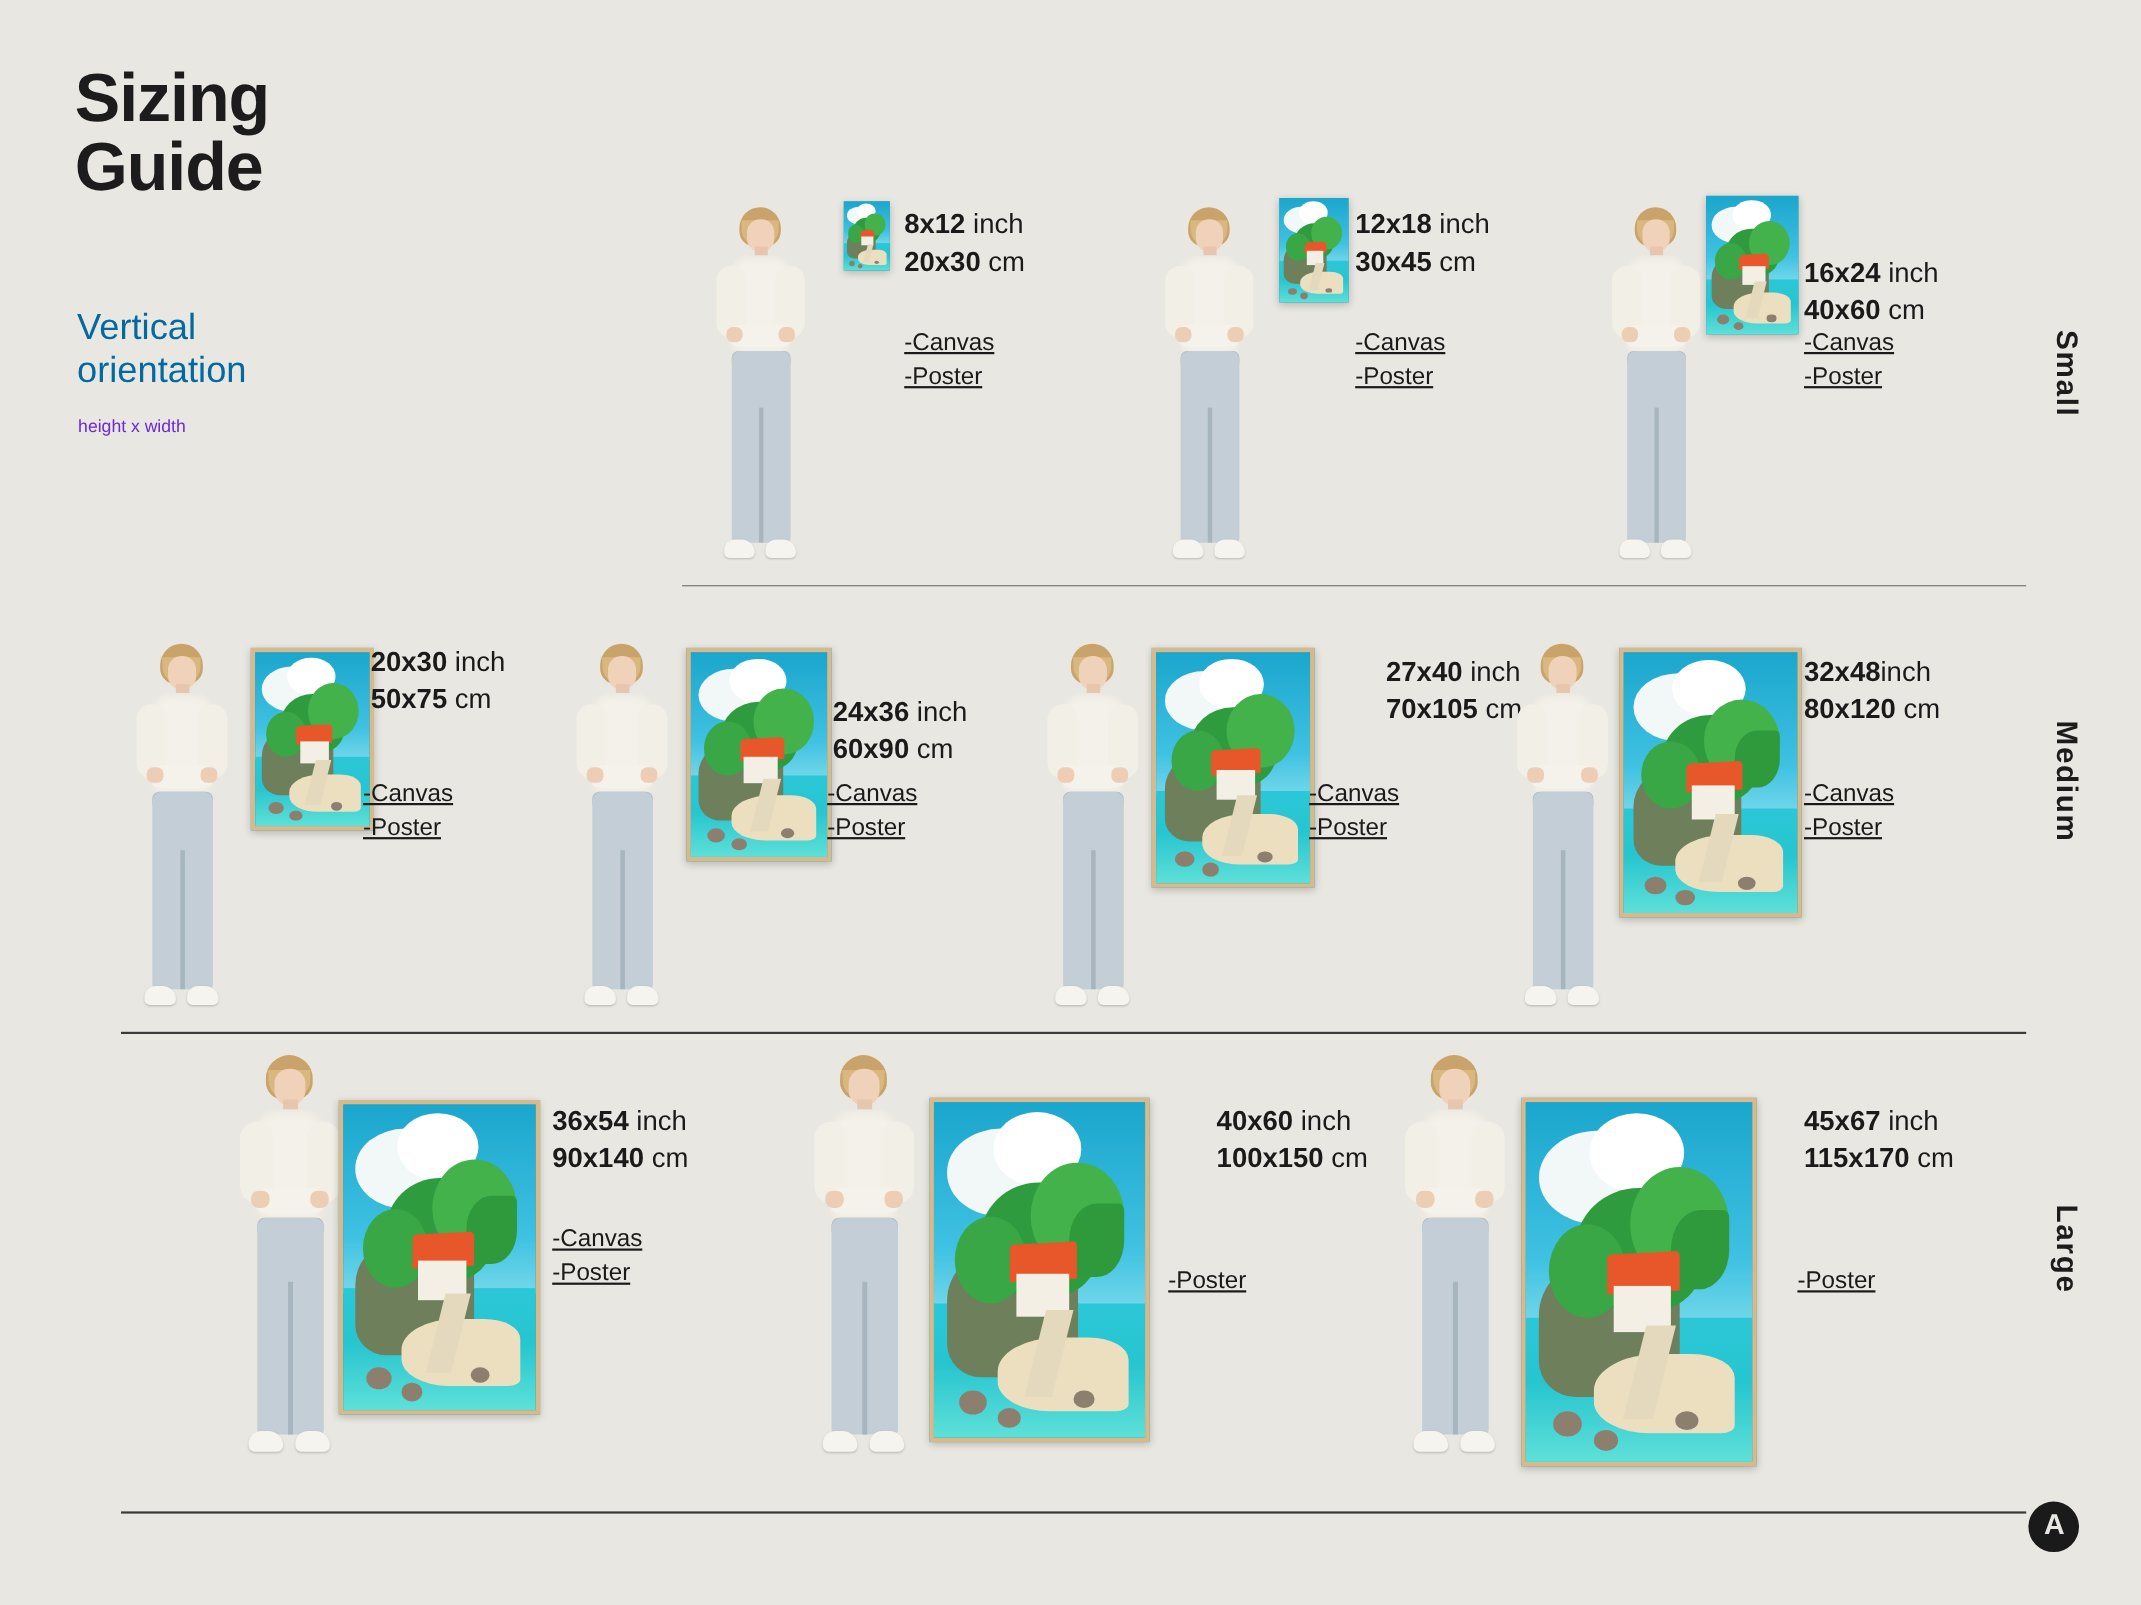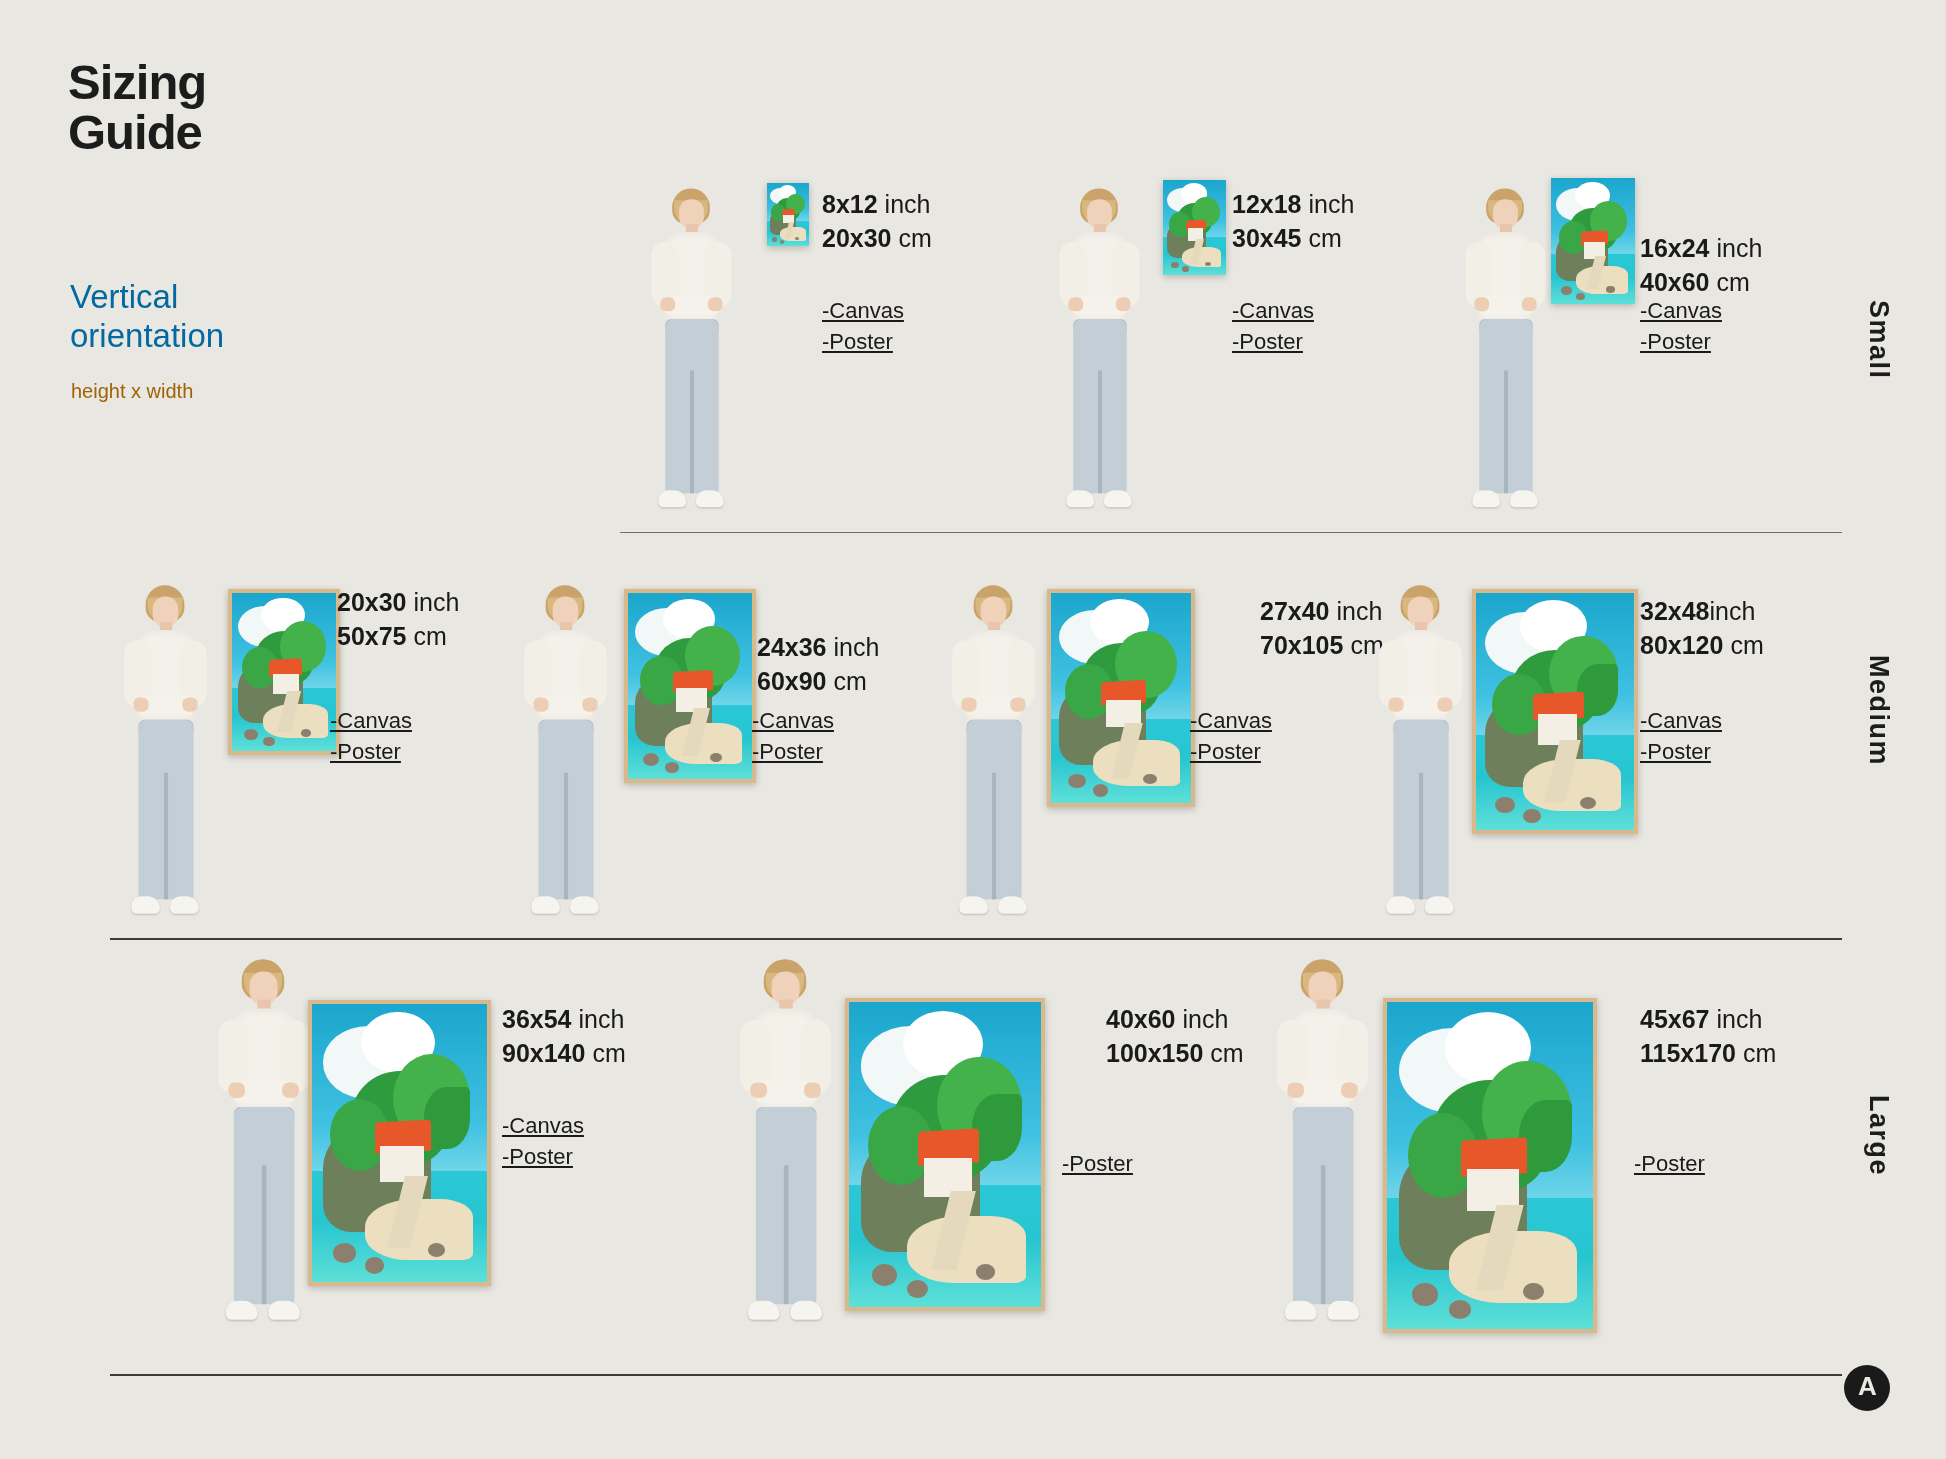--- a/index.html
+++ b/index.html
@@ -14,41 +14,41 @@
     overflow: hidden;
     font-family: "Liberation Sans", sans-serif;
     color: #1c1c1c;
   }
 
   
   .title {
     position: absolute;
     left: 68px;
     top: 58px;
-    font-size: 49px;
+    font-size: 62px;
     font-weight: bold;
     line-height: 1.02;
     letter-spacing: -1px;
     white-space: pre-line;
   }
   .subtitle {
     position: absolute;
     left: 70px;
     top: 278px;
     font-size: 33px;
     line-height: 1.18;
     white-space: pre-line;
     color: #0369a1;
   }
   .subnote {
     position: absolute;
     left: 71px;
     top: 380px;
-    font-size: 20px;
-    color: #a16207;
+    font-size: 16px;
+    color: #6d28d9;
   }
 
   
   .side-label {
     position: absolute;
     font-size: 27px;
     font-weight: bold;
     letter-spacing: 1.5px;
     writing-mode: vertical-rl;
     color: #1c1c1c;

